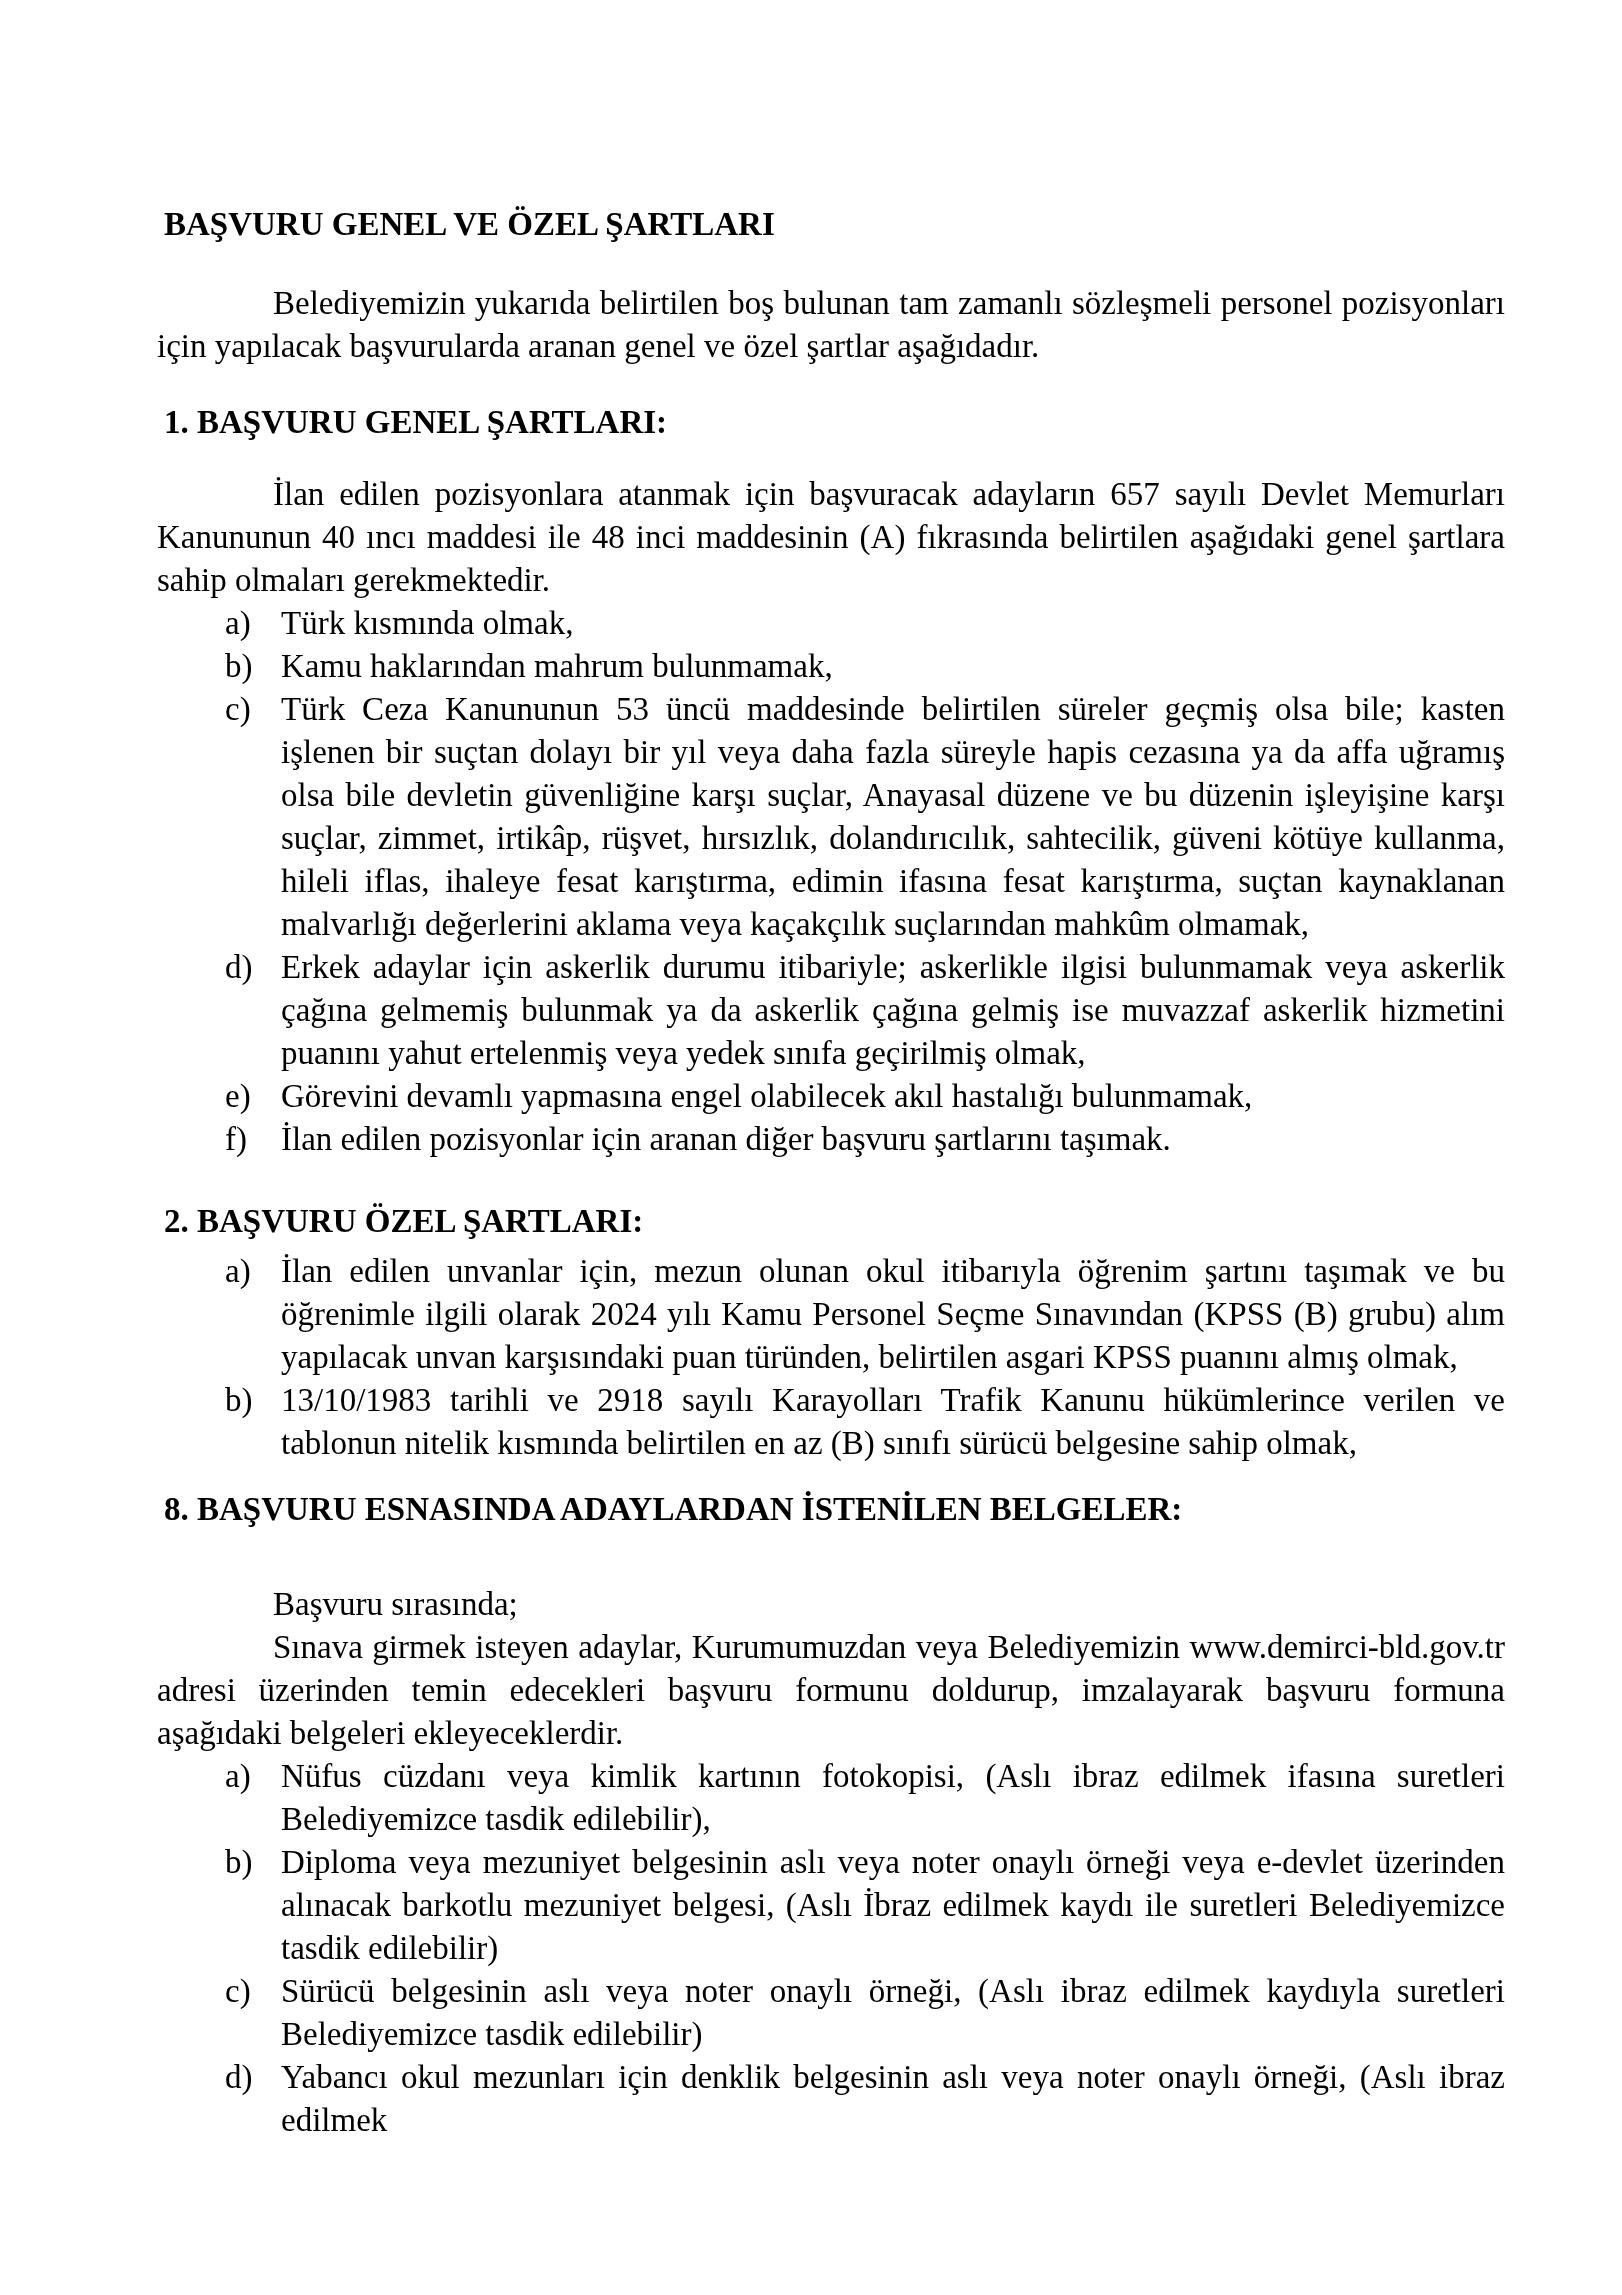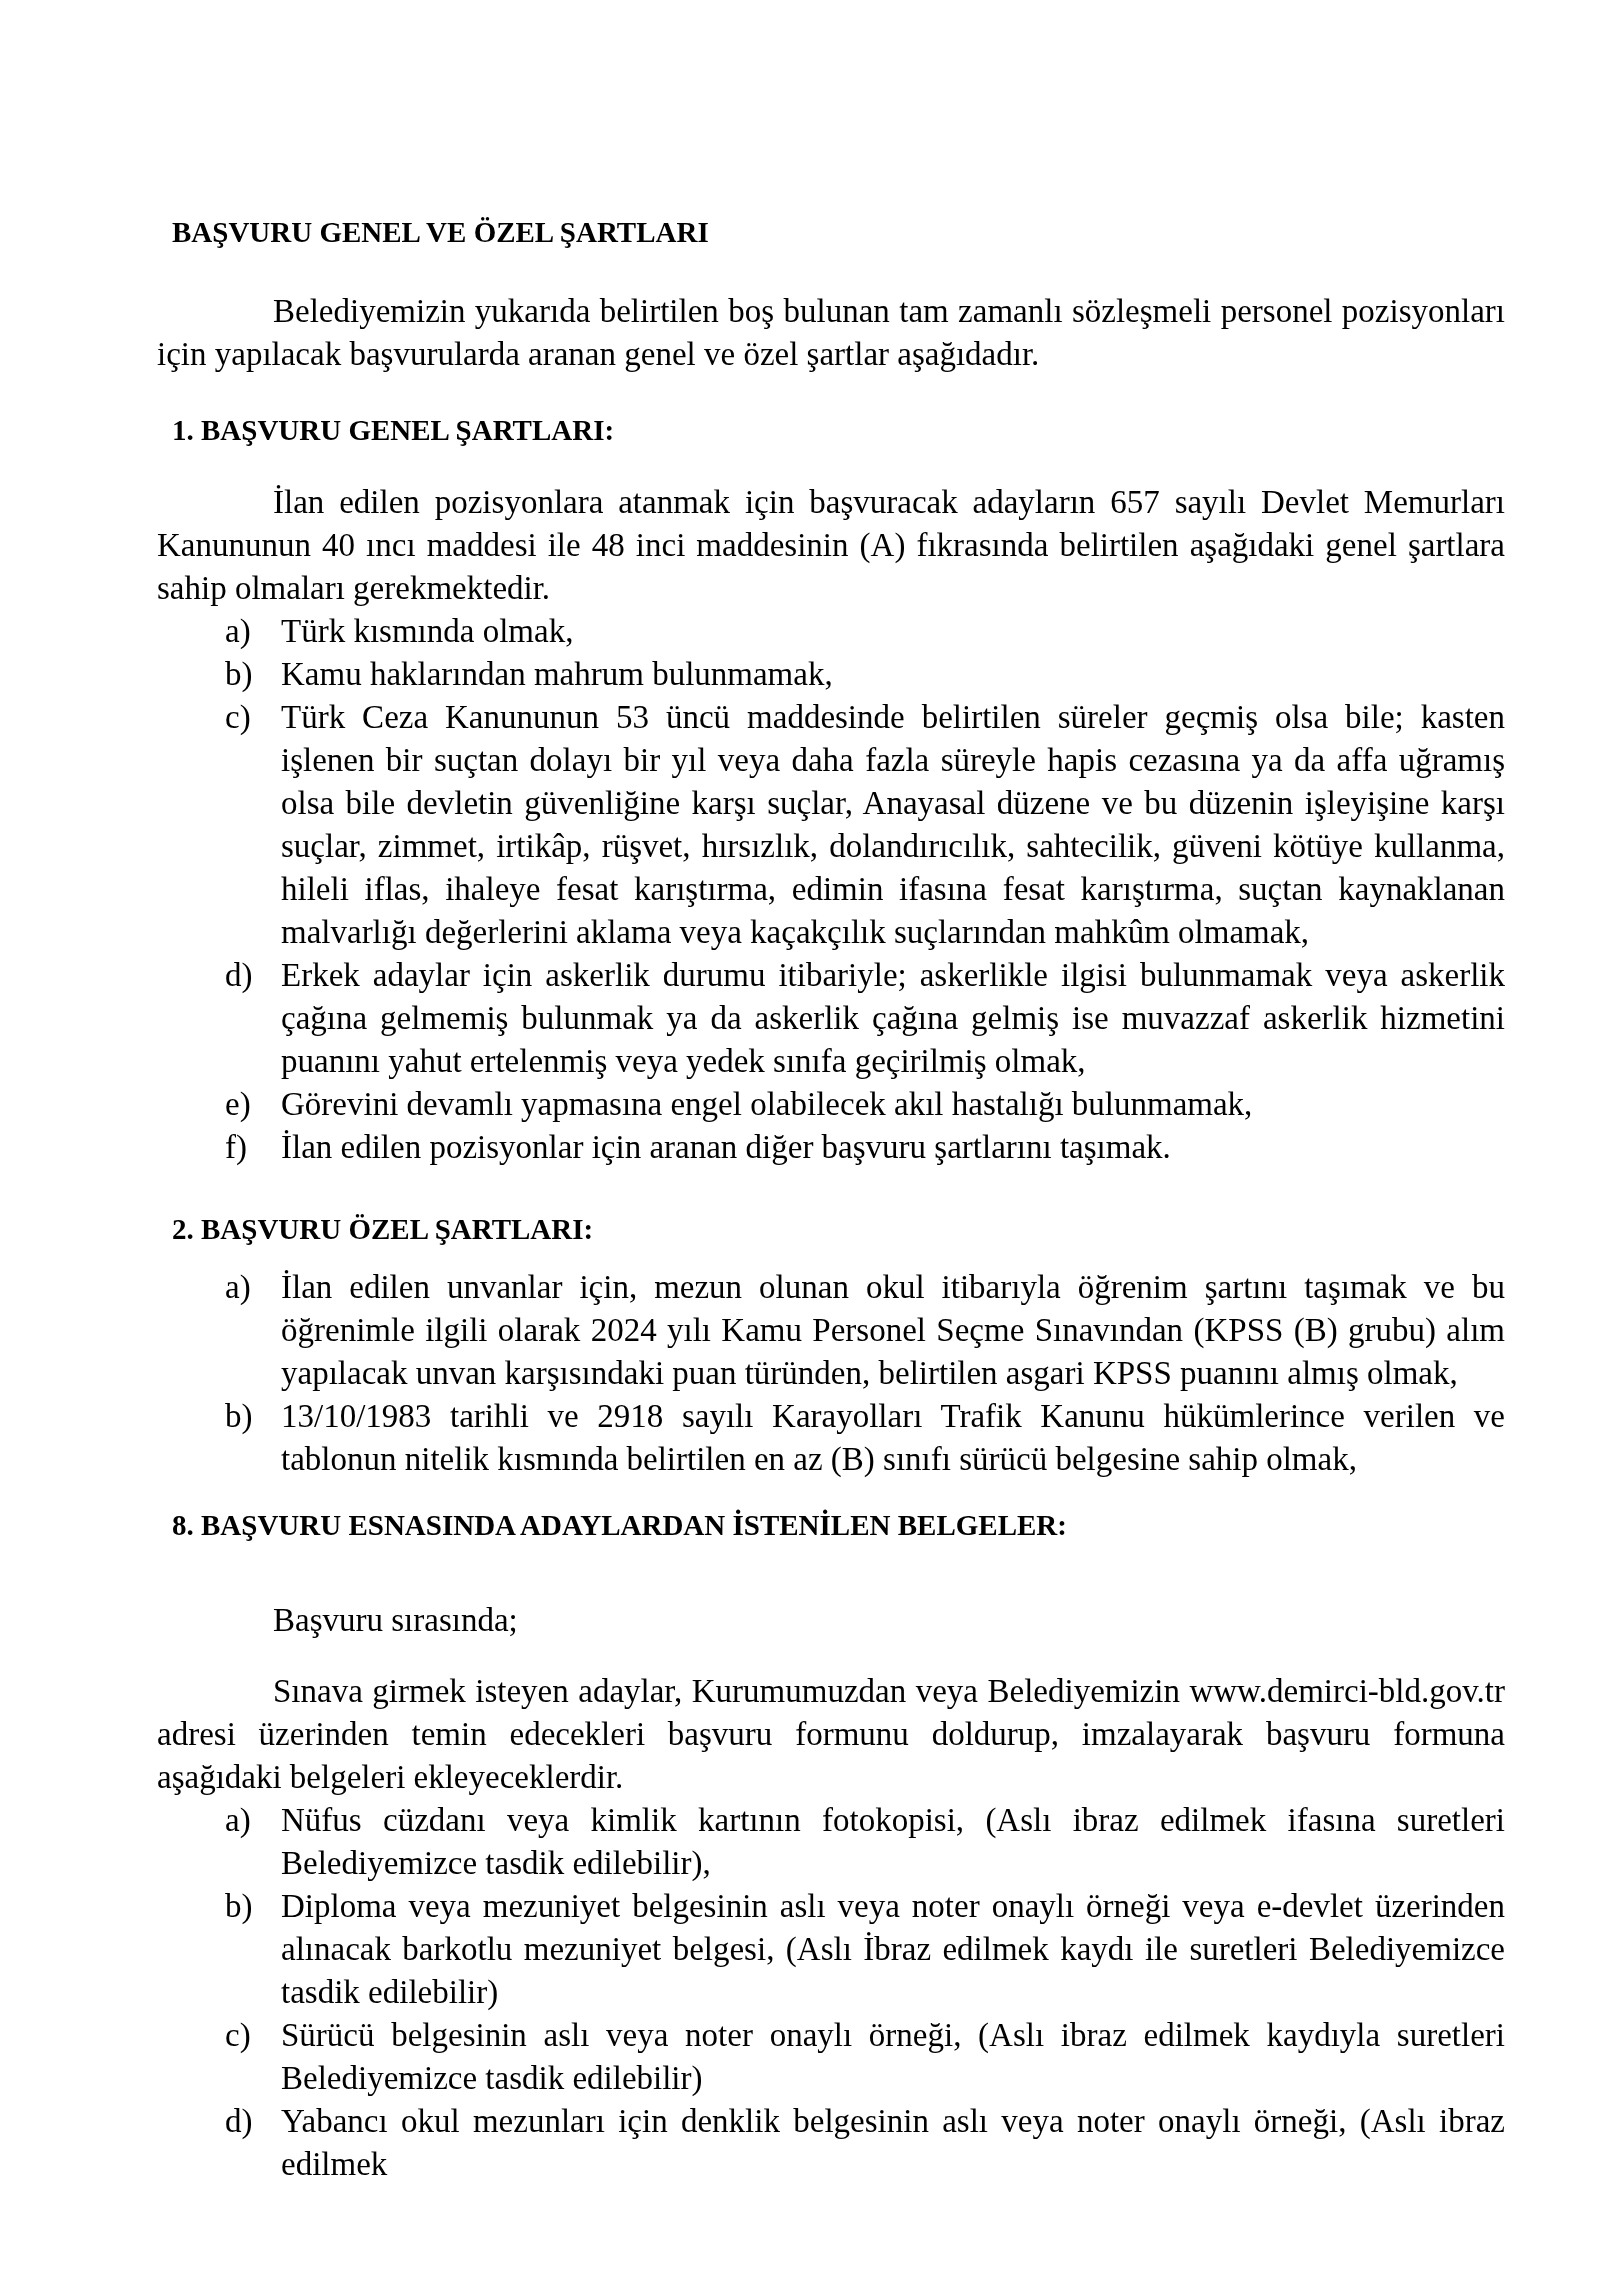--- a/index.html
+++ b/index.html
@@ -17,29 +17,29 @@
     color: #000000;
   }
   .page {
     box-sizing: border-box;
     width: 1623px;
     height: 2295px;
     padding: 196px 118px 0 157px;
     background: #ffffff;
   }
   h1, h2 {
-    font-size: 29px;
+    font-size: 33px;
     line-height: 43px;
     font-weight: bold;
-    margin: 15px;
+    margin: 7px;
   }
   p {
     margin: 0;
   }
-  .justify { text-align: justify; text-justify: inter-word; margin-top: 28px; }
+  .justify { text-align: justify; text-justify: inter-word; }
   .first-indent { text-indent: 116px; }
 
   .mt-intro   { margin-top: 36px; }
   .mt-h2a     { margin-top: 33px; }
   .mt-secintro{ margin-top: 29.4px; }
   .mt-h2b     { margin-top: 39px; }
   .mt-list2   { margin-top: 36px; }
   .mt-h2c     { margin-top: 23px; }
   .mt-lead    { margin-top: 52px; }
   .mt-list3   { margin-top: 29.4px; }

